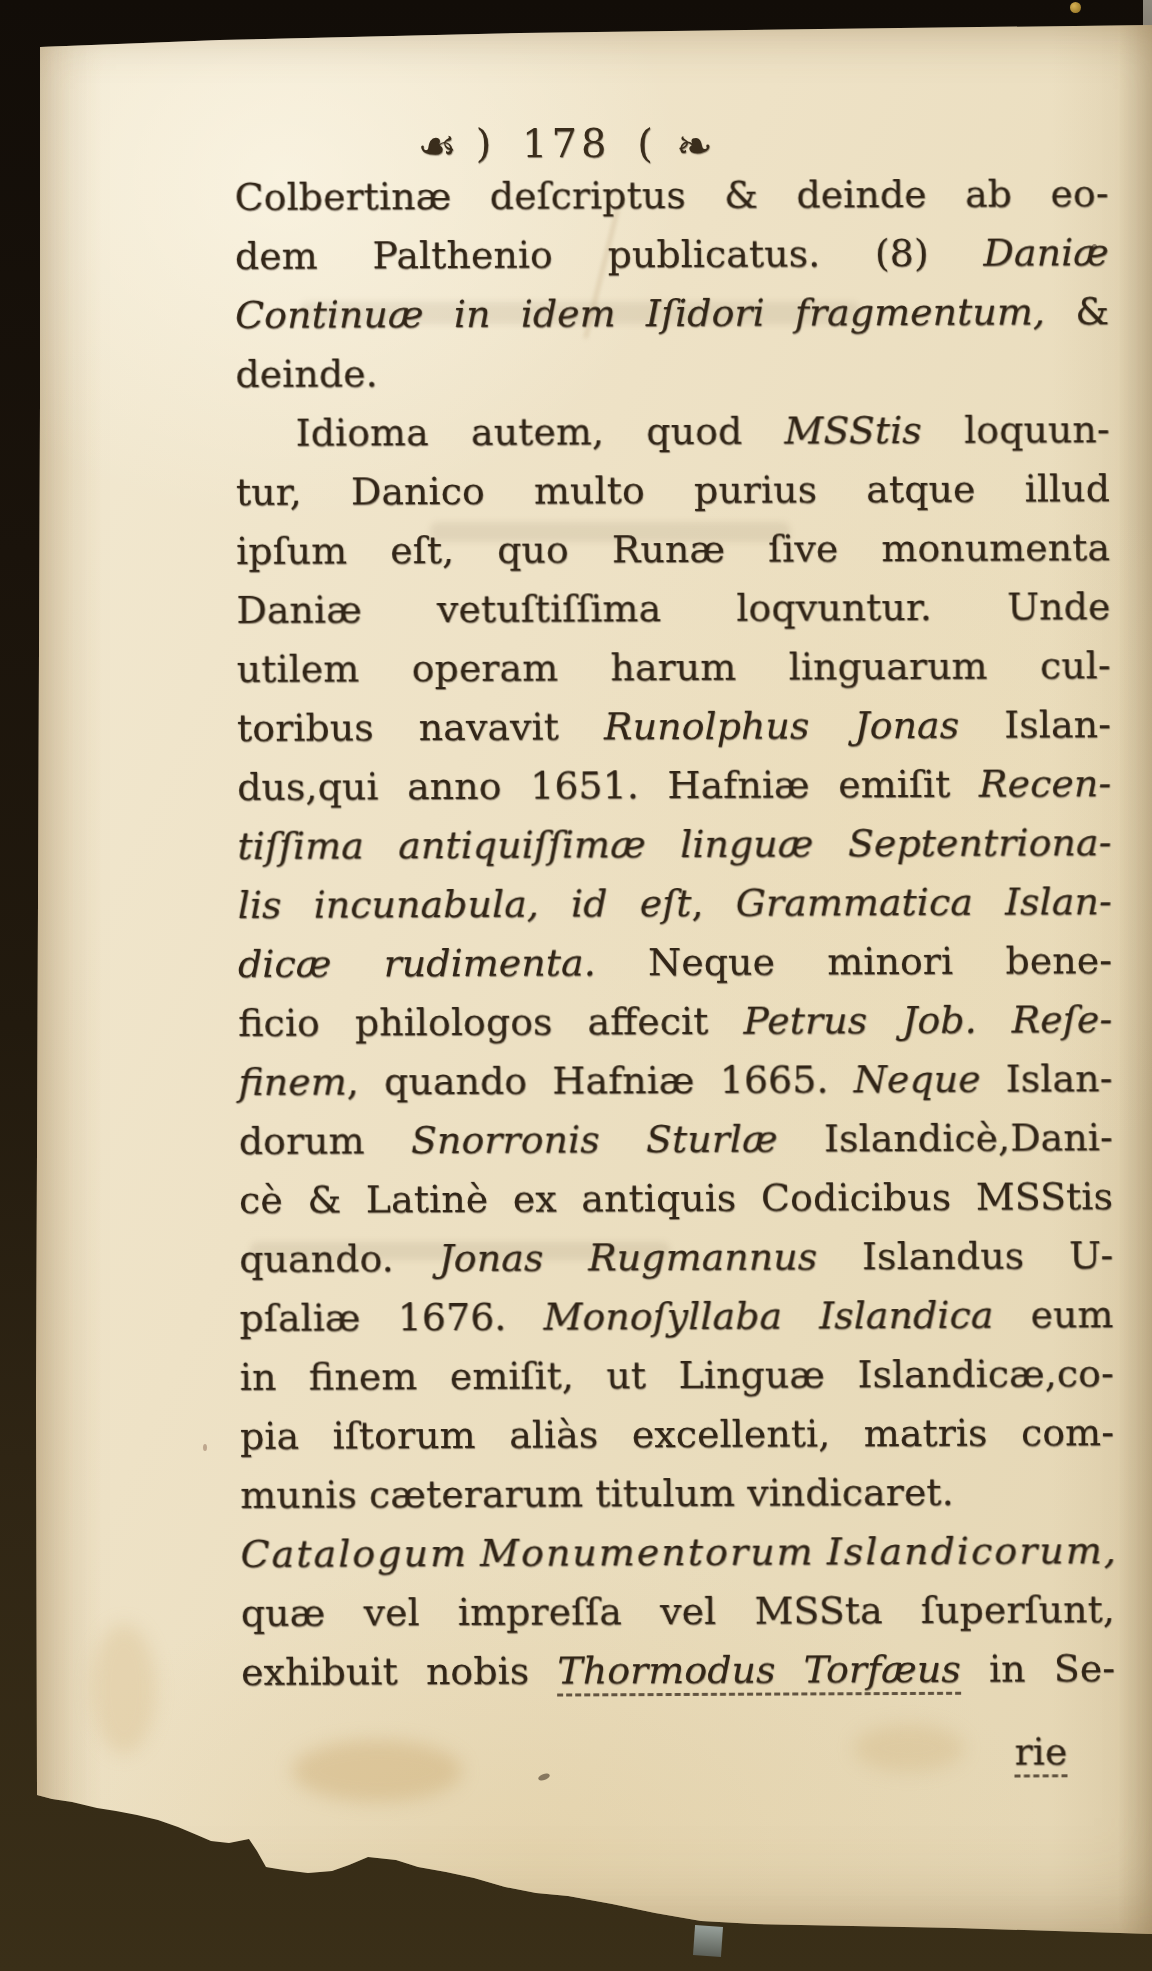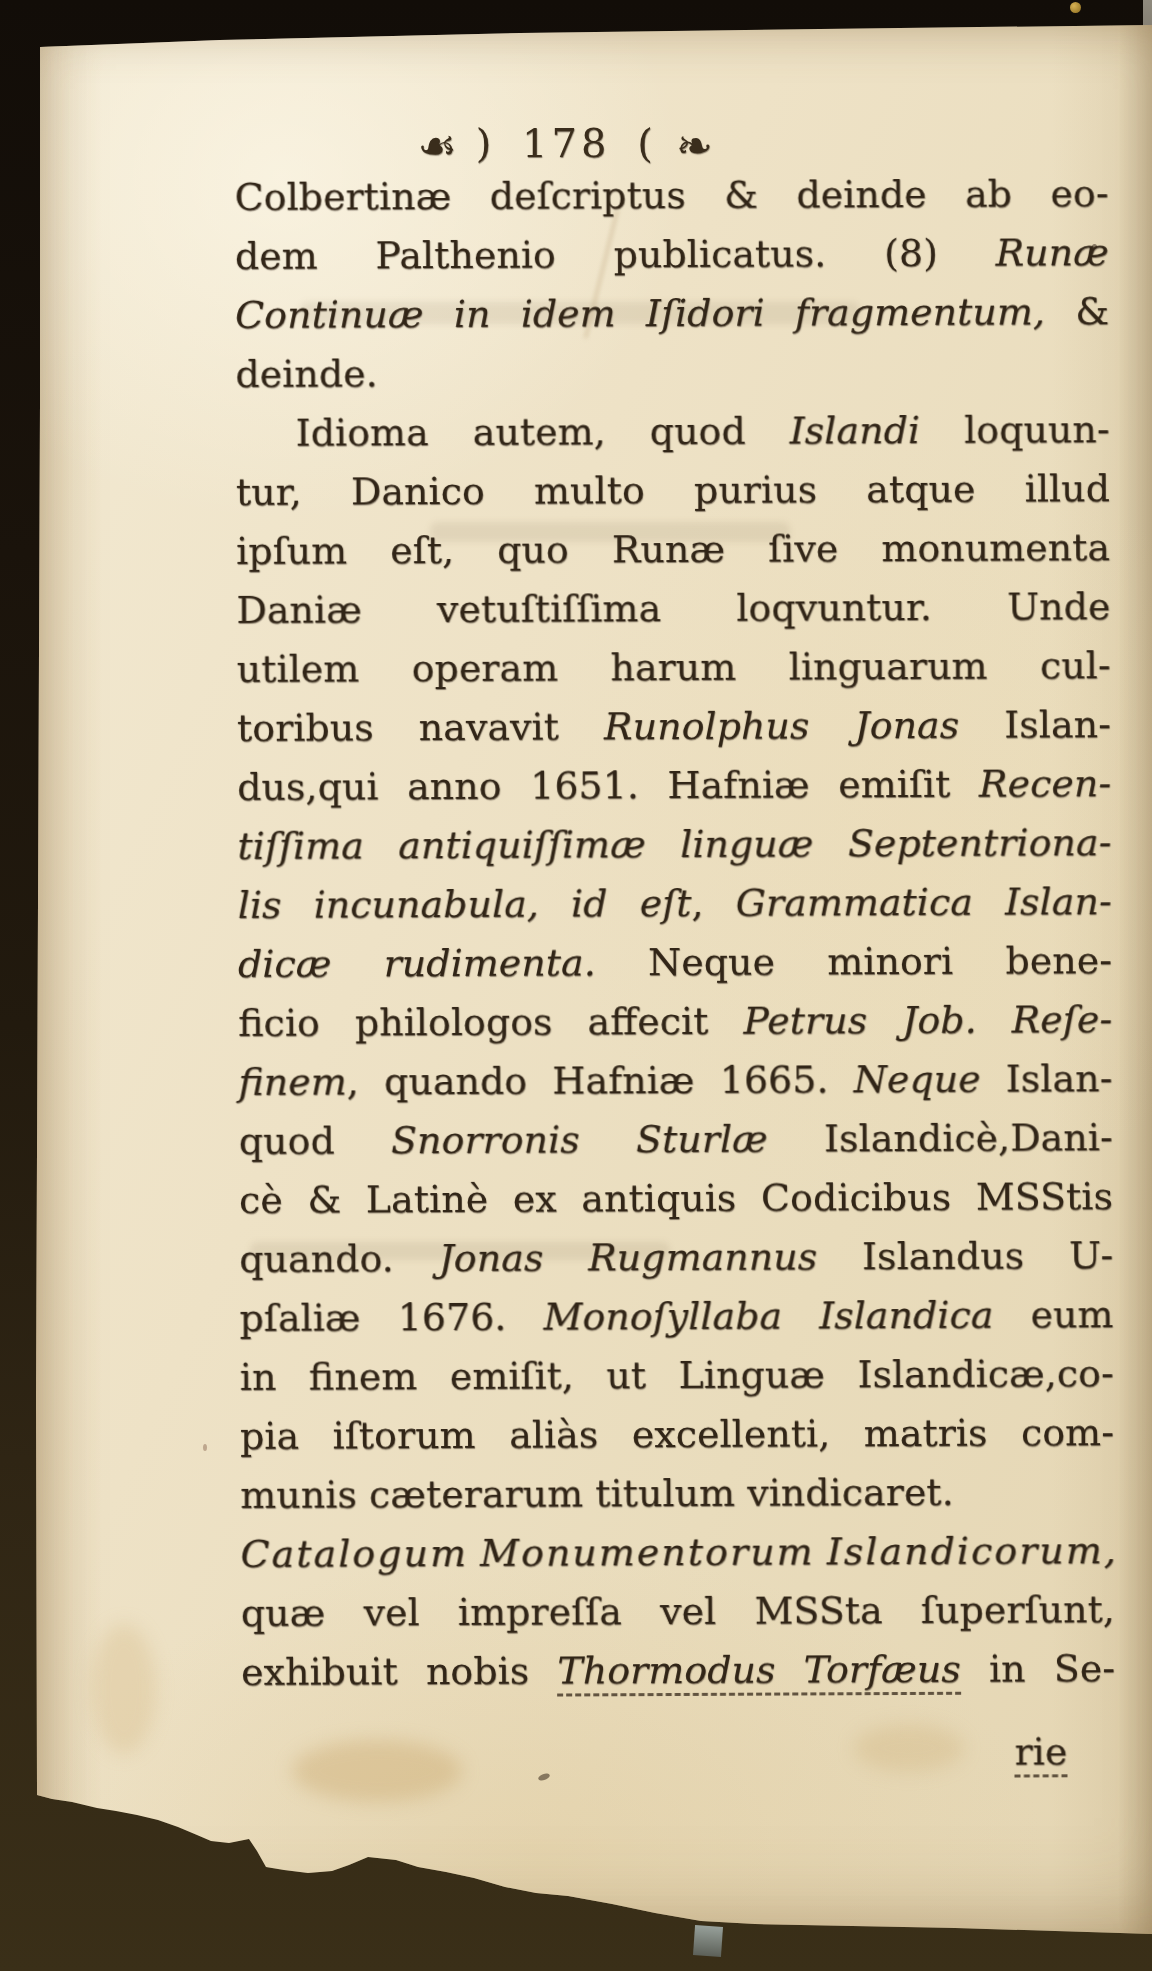--- a/index.html
+++ b/index.html
@@ -103,36 +103,36 @@
   <div class="speck sp3"></div>
 
   <div class="header">
     <span class="orn">☙</span>
     <span class="pgnum">) 178 (</span>
     <span class="orn">❧</span>
   </div>
 
   <div class="text-block" id="text-block">
       <div class="line"><span class="">Colbertinæ deſcriptus &amp; deinde ab eo-</span></div>
-      <div class="line"><span class="">dem Palthenio publicatus. (8) </span><span class="it ">Runæ</span></div>
+      <div class="line"><span class="">dem Palthenio publicatus. (8) </span><span class="it ">Daniæ</span></div>
       <div class="line"><span class="it ">Continuæ in idem Iſidori fragmentum, </span><span class="">&amp;</span></div>
       <div class="line end"><span class="">deinde.</span></div>
-      <div class="line indent"><span class="">Idioma autem, quod </span><span class="it ">Islandi</span><span class=""> loquun-</span></div>
+      <div class="line indent"><span class="">Idioma autem, quod </span><span class="it ">MSStis</span><span class=""> loquun-</span></div>
       <div class="line"><span class="">tur, Danico multo purius atque illud</span></div>
       <div class="line"><span class="">ipſum eſt, quo Runæ ſive monumenta</span></div>
       <div class="line"><span class="">Daniæ vetuſtiſſima loqvuntur. Unde</span></div>
       <div class="line"><span class="">utilem operam harum linguarum cul-</span></div>
       <div class="line"><span class="">toribus navavit </span><span class="it ">Runolphus Jonas</span><span class=""> Islan-</span></div>
       <div class="line"><span class="">dus,qui anno 1651. Hafniæ emiſit </span><span class="it ">Recen-</span></div>
       <div class="line"><span class="it ">tiſſima antiquiſſimæ linguæ Septentriona-</span></div>
       <div class="line"><span class="it ">lis incunabula, id eſt</span><span class="">, </span><span class="it ">Grammatica Islan-</span></div>
       <div class="line"><span class="it ">dicæ rudimenta.</span><span class=""> Neque minori bene-</span></div>
       <div class="line"><span class="">ficio philologos affecit </span><span class="it ">Petrus Job. Reſe-</span></div>
       <div class="line"><span class="it ">finem</span><span class="">, quando Hafniæ 1665. </span><span class="it ">Neque</span><span class=""> Islan-</span></div>
-      <div class="line"><span class="">quod </span><span class="it ">Snorronis Sturlæ</span><span class=""> Islandicè,Dani-</span></div>
+      <div class="line"><span class="">dorum </span><span class="it ">Snorronis Sturlæ</span><span class=""> Islandicè,Dani-</span></div>
       <div class="line"><span class="">cè &amp; Latinè ex antiquis Codicibus MSStis</span></div>
       <div class="line"><span class="">quando. </span><span class="it ">Jonas Rugmannus</span><span class=""> Islandus U-</span></div>
       <div class="line"><span class="">pſaliæ 1676. </span><span class="it ">Monoſyllaba Islandica</span><span class=""> eum</span></div>
       <div class="line"><span class="">in finem emiſit, ut Linguæ Islandicæ,co-</span></div>
       <div class="line"><span class="">pia iſtorum aliàs excellenti, matris com-</span></div>
       <div class="line end"><span class="">munis cæterarum titulum vindicaret.</span></div>
       <div class="line tight"><span class="it ">Catalogum Monumentorum Islandicorum,</span></div>
       <div class="line"><span class="">quæ vel impreſſa vel MSSta ſuperſunt,</span></div>
       <div class="line"><span class="">exhibuit nobis </span><span class="it ul">Thormodus Torfæus</span><span class=""> in Se-</span></div>
       <div class="line catch"><span class="ul">rie</span></div>

